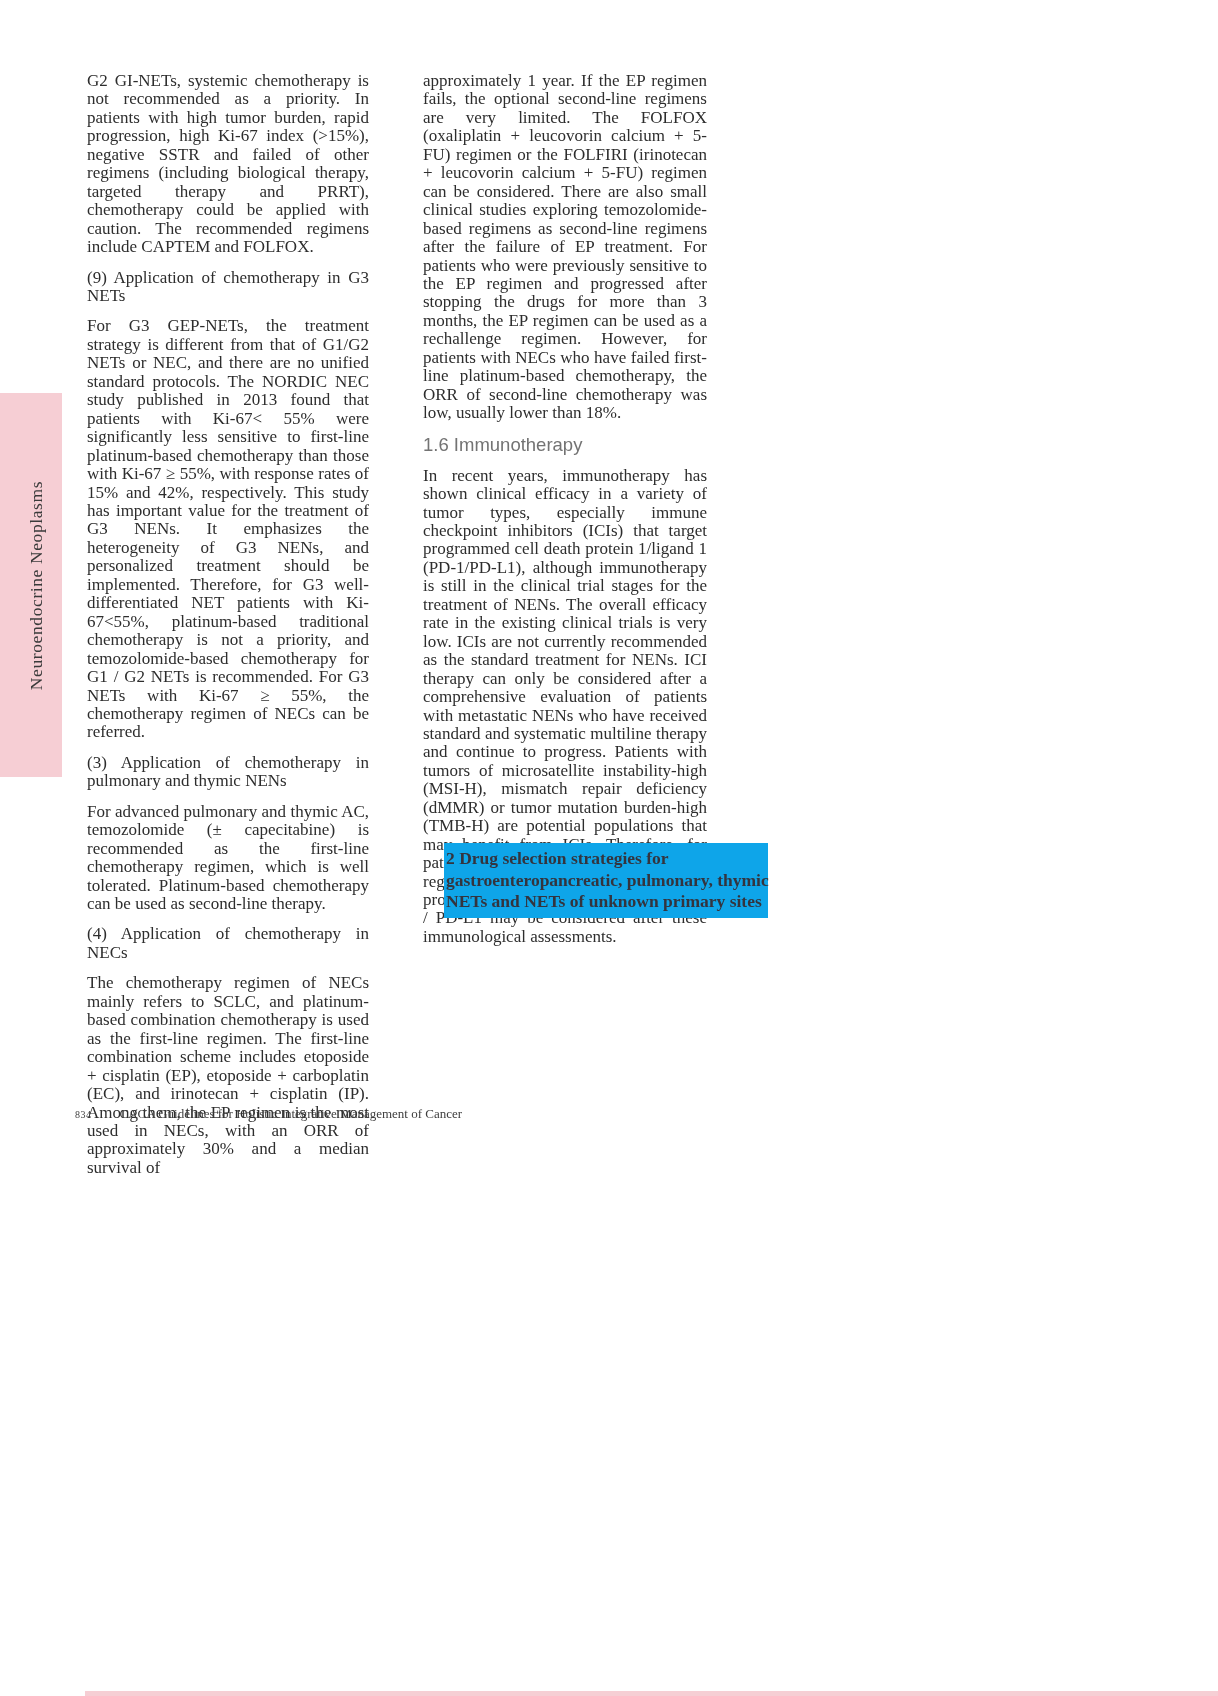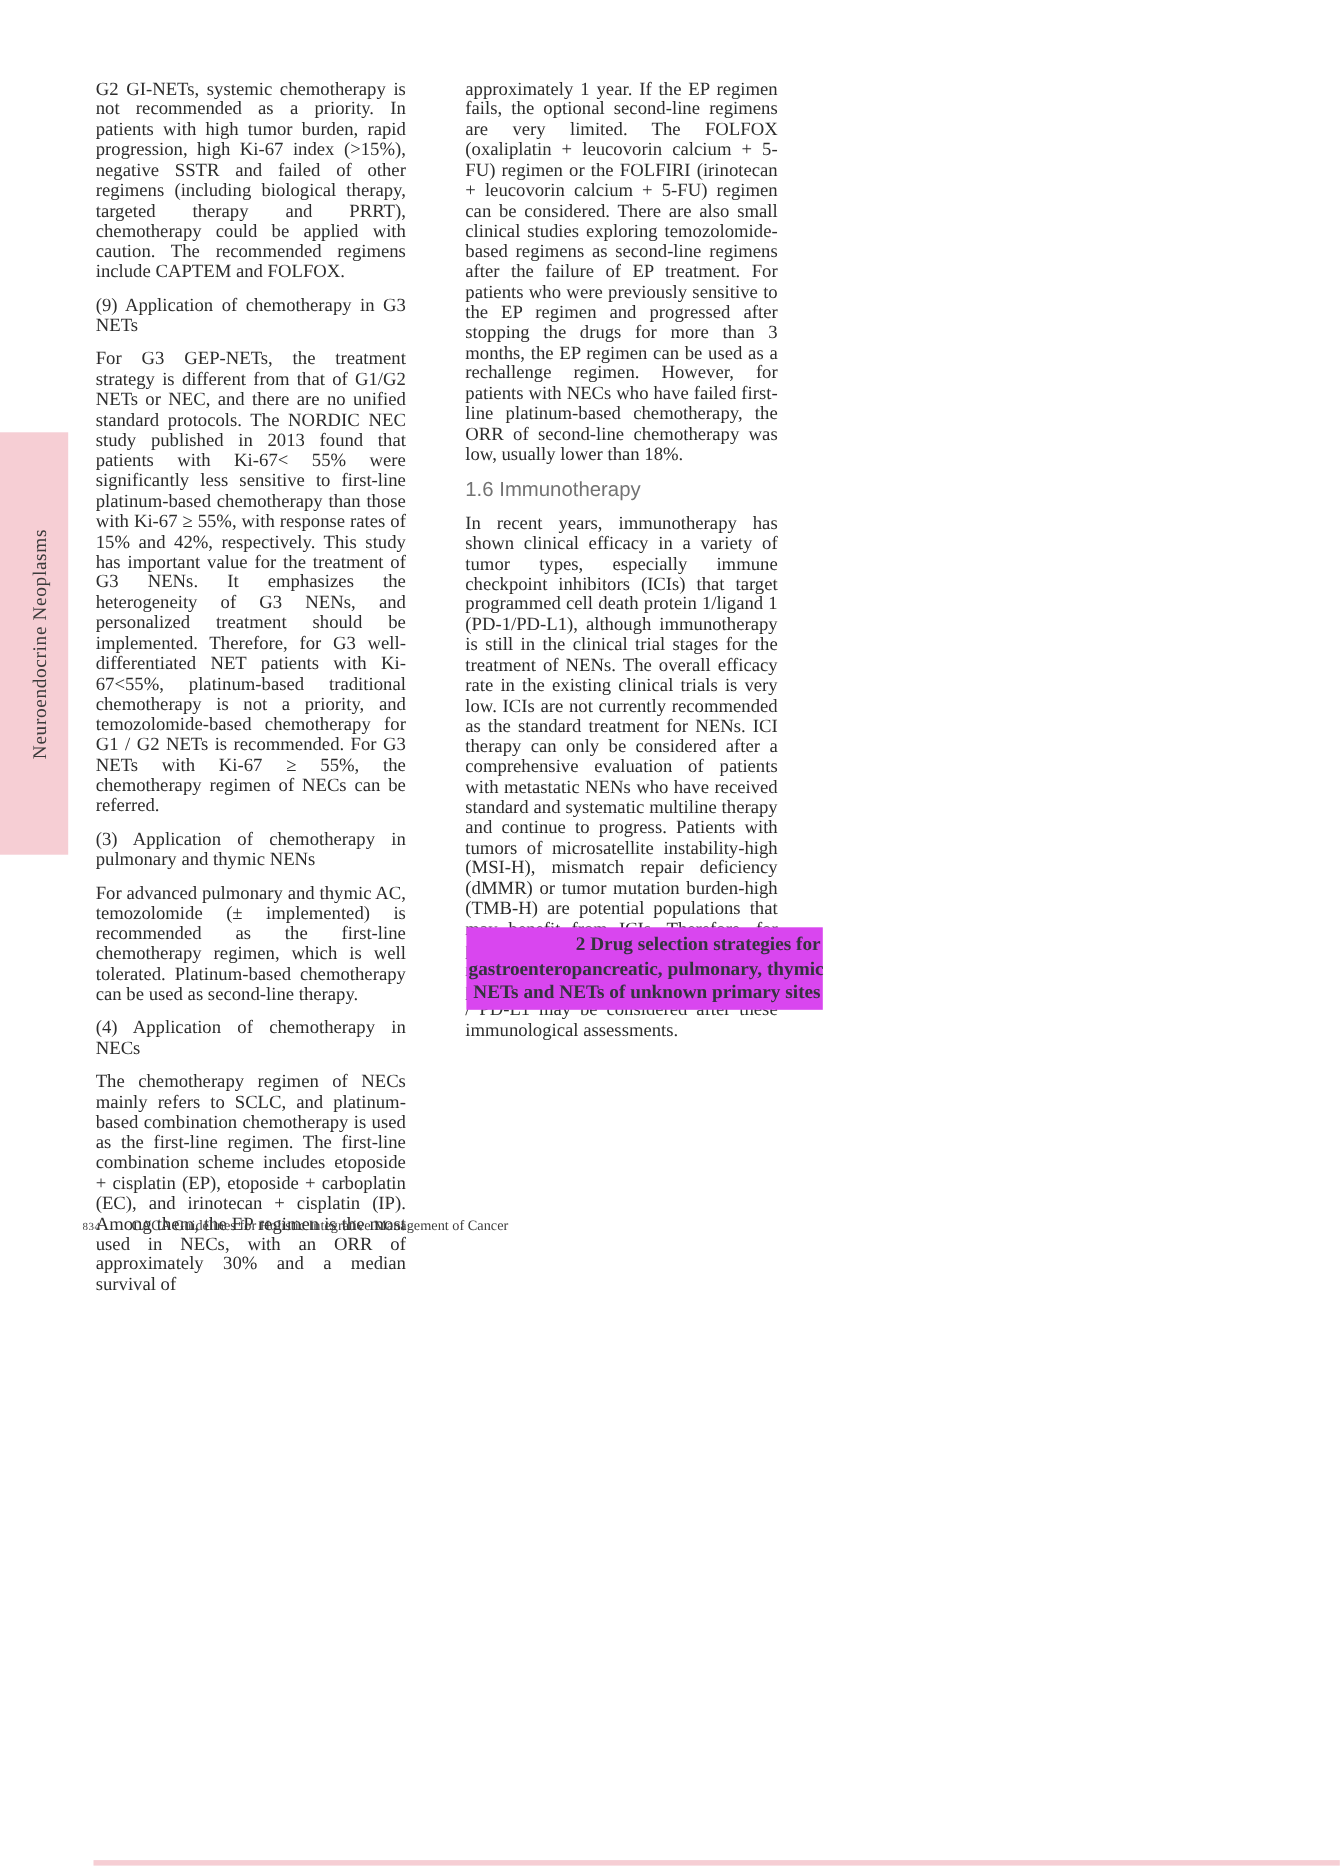--- a/index.html
+++ b/index.html
@@ -48,30 +48,30 @@
     font-family: "Liberation Sans", sans-serif;
     font-size: 18.5px;
     line-height: 20px;
     color: #737373;
     text-align: left;
   }
 
   
   .section-box {
     position: absolute;
-    left: 424px; top: 843px;
+    left: 444px; top: 843px;
     width: 324px;
     box-sizing: border-box;
     padding: 5px 2px;
-    background: #d946ef;
+    background: #0ea5e9;
     color: #34343e;
     font-size: 17.5px;
     line-height: 21.5px;
     font-weight: 600;
-    text-align: right;
+    text-align: left;
   }
   .section-box div { white-space: nowrap; }
 
   
   .footer {
     position: absolute;
     left: 75px; top: 1106px;
     display: flex;
     align-items: baseline;
     gap: 28px;
@@ -95,21 +95,21 @@
 
   <div class="side-tab">
     <span class="side-tab-label">Neuroendocrine Neoplasms</span>
   </div>
 
   <div class="col col-left">
     <p>G2 GI-NETs, systemic chemotherapy is not recommended as a priority. In patients with high tumor burden, rapid progression, high Ki-67 index (&gt;15%), negative SSTR and failed of other regimens (including biological therapy, targeted therapy and PRRT), chemotherapy could be applied with caution. The recommended regimens include CAPTEM and FOLFOX.</p>
     <p>(9) Application of chemotherapy in G3 NETs</p>
     <p>For G3 GEP-NETs, the treatment strategy is different from that of G1/G2 NETs or NEC, and there are no unified standard protocols. The NORDIC NEC study published in 2013 found that patients with Ki-67&lt; 55% were significantly less sensitive to first-line platinum-based chemotherapy than those with Ki-67 ≥ 55%, with response rates of 15% and 42%, respectively. This study has important value for the treatment of G3 NENs. It emphasizes the heterogeneity of G3 NENs, and personalized treatment should be implemented. Therefore, for G3 well-differentiated NET patients with Ki-67&lt;55%, platinum-based traditional chemotherapy is not a priority, and temozolomide-based chemotherapy for G1 / G2 NETs is recommended. For G3 NETs with Ki-67 ≥ 55%, the chemotherapy regimen of NECs can be referred.</p>
     <p>(3) Application of chemotherapy in pulmonary and thymic NENs</p>
-    <p>For advanced pulmonary and thymic AC, temozolomide (± implemented) is recommended as the first-line chemotherapy regimen, which is well tolerated. Platinum-based chemotherapy can be used as second-line therapy.</p>
+    <p>For advanced pulmonary and thymic AC, temozolomide (± capecitabine) is recommended as the first-line chemotherapy regimen, which is well tolerated. Platinum-based chemotherapy can be used as second-line therapy.</p>
     <p>(4) Application of chemotherapy in NECs</p>
     <p>The chemotherapy regimen of NECs mainly refers to SCLC, and platinum-based combination chemotherapy is used as the first-line regimen. The first-line combination scheme includes etoposide + cisplatin (EP), etoposide + carboplatin (EC), and irinotecan + cisplatin (IP). Among them, the EP regimen is the most used in NECs, with an ORR of approximately 30% and a median survival of</p>
   </div>
 
   <div class="col col-right">
     <p>approximately 1 year. If the EP regimen fails, the optional second-line regimens are very limited. The FOLFOX (oxaliplatin + leucovorin calcium + 5-FU) regimen or the FOLFIRI (irinotecan + leucovorin calcium + 5-FU) regimen can be considered. There are also small clinical studies exploring temozolomide-based regimens as second-line regimens after the failure of EP treatment. For patients who were previously sensitive to the EP regimen and progressed after stopping the drugs for more than 3 months, the EP regimen can be used as a rechallenge regimen. However, for patients with NECs who have failed first-line platinum-based chemotherapy, the ORR of second-line chemotherapy was low, usually lower than 18%.</p>
     <p class="subheading">1.6 Immunotherapy</p>
     <p>In recent years, immunotherapy has shown clinical efficacy in a variety of tumor types, especially immune checkpoint inhibitors (ICIs) that target programmed cell death protein 1/ligand 1 (PD-1/PD-L1), although immunotherapy is still in the clinical trial stages for the treatment of NENs. The overall efficacy rate in the existing clinical trials is very low. ICIs are not currently recommended as the standard treatment for NENs. ICI therapy can only be considered after a comprehensive evaluation of patients with metastatic NENs who have received standard and systematic multiline therapy and continue to progress. Patients with tumors of microsatellite instability-high (MSI-H), mismatch repair deficiency (dMMR) or tumor mutation burden-high (TMB-H) are potential populations that may benefit from ICIs. Therefore, for patients with NENs who have received regular systemic therapy but continue to progress, immunotherapy targeting PD-1 / PD-L1 may be considered after these immunological assessments.</p>
   </div>
 

